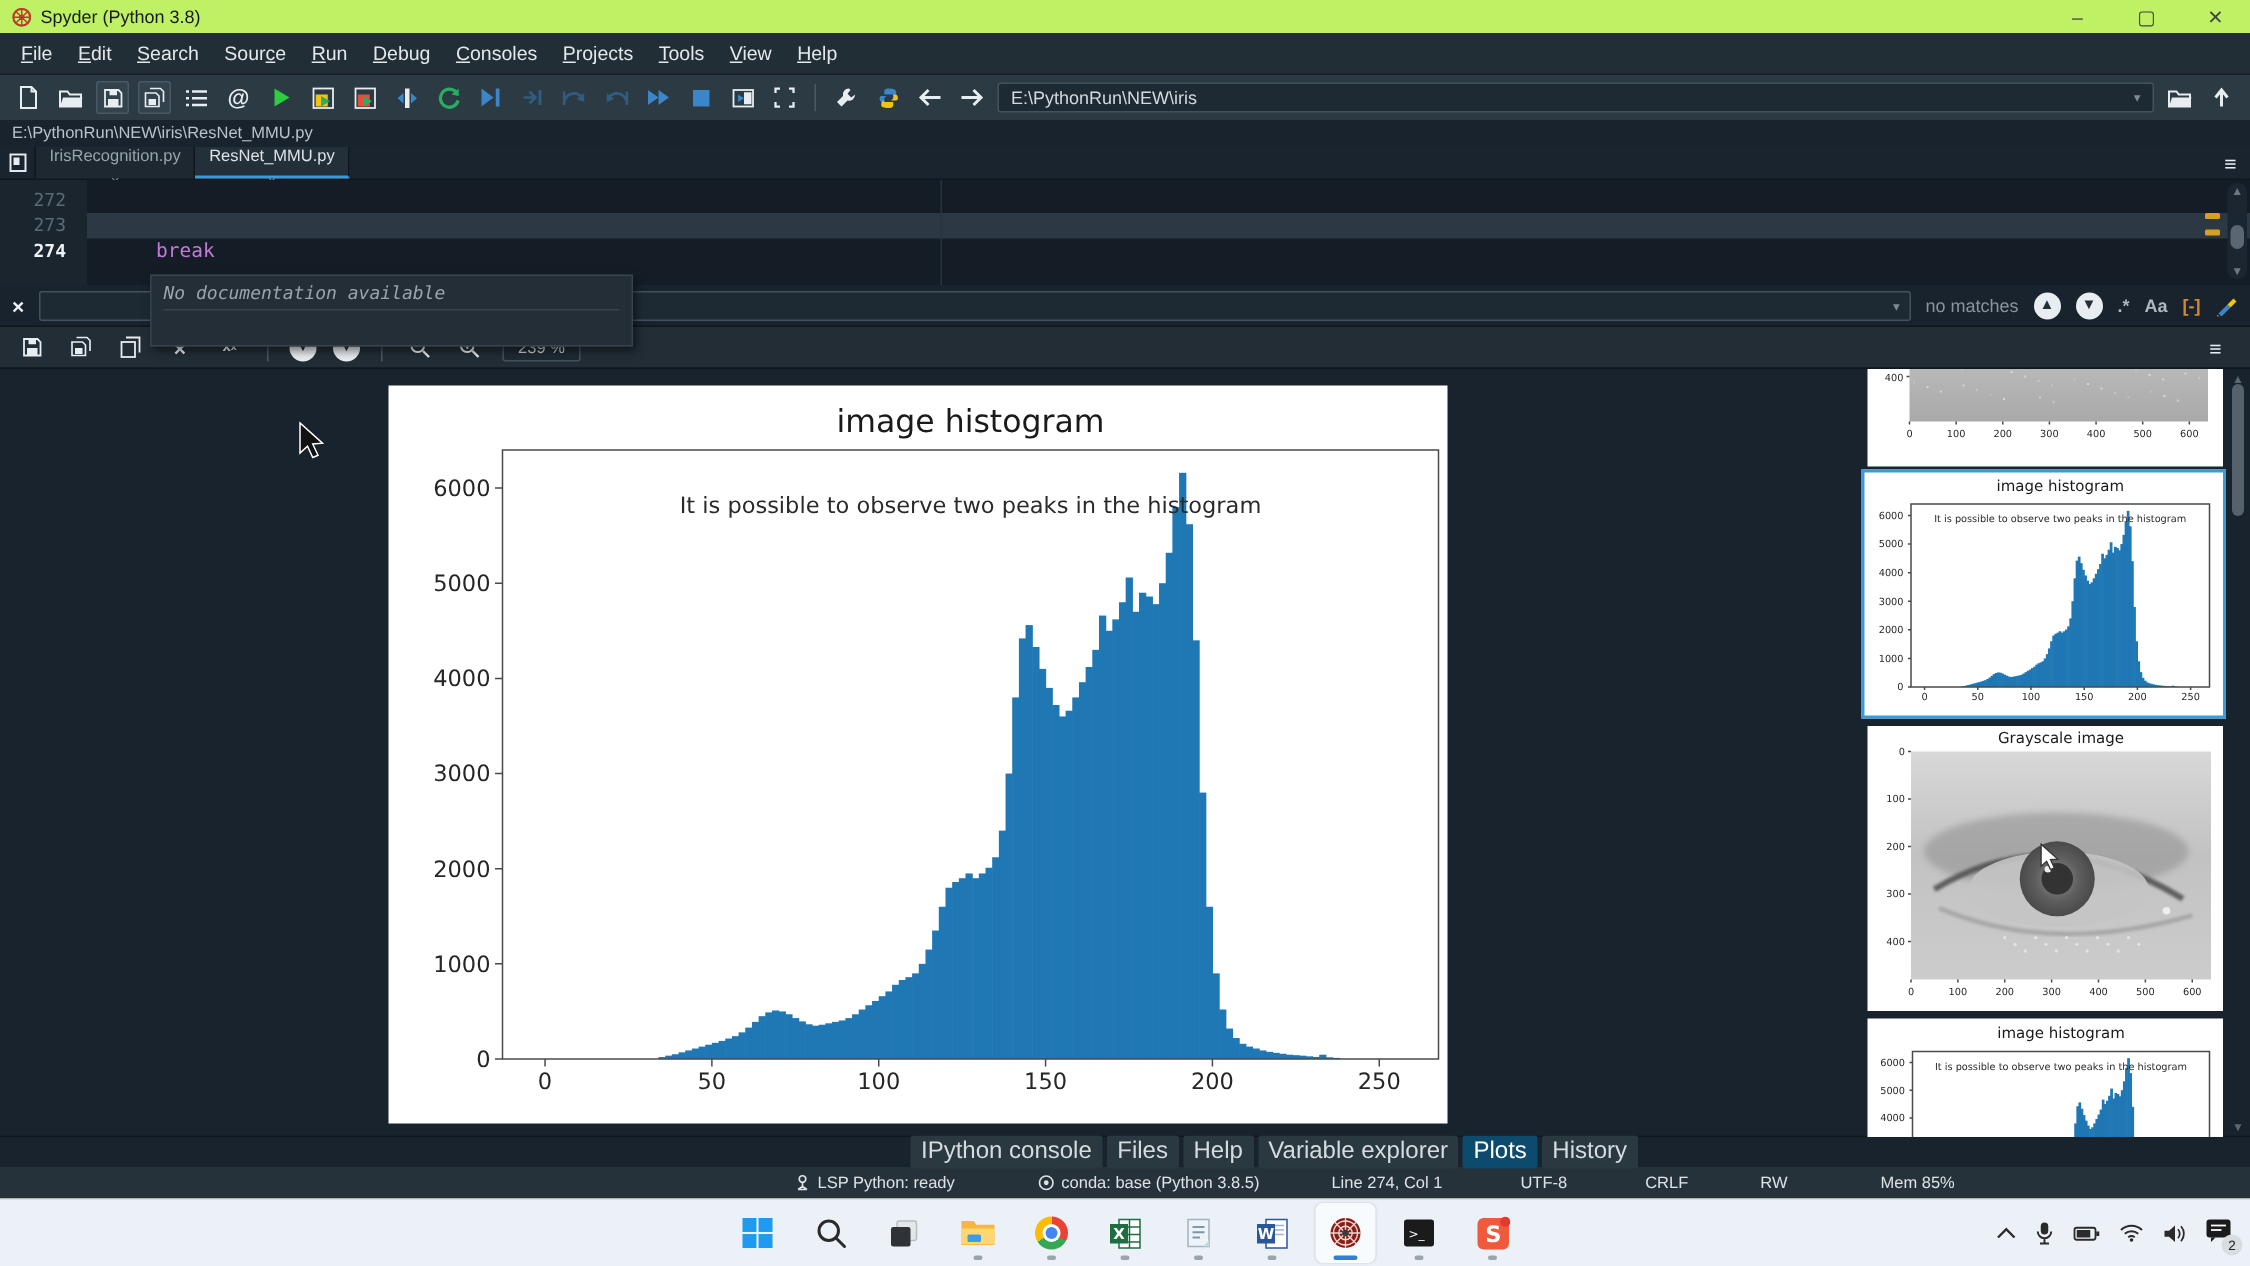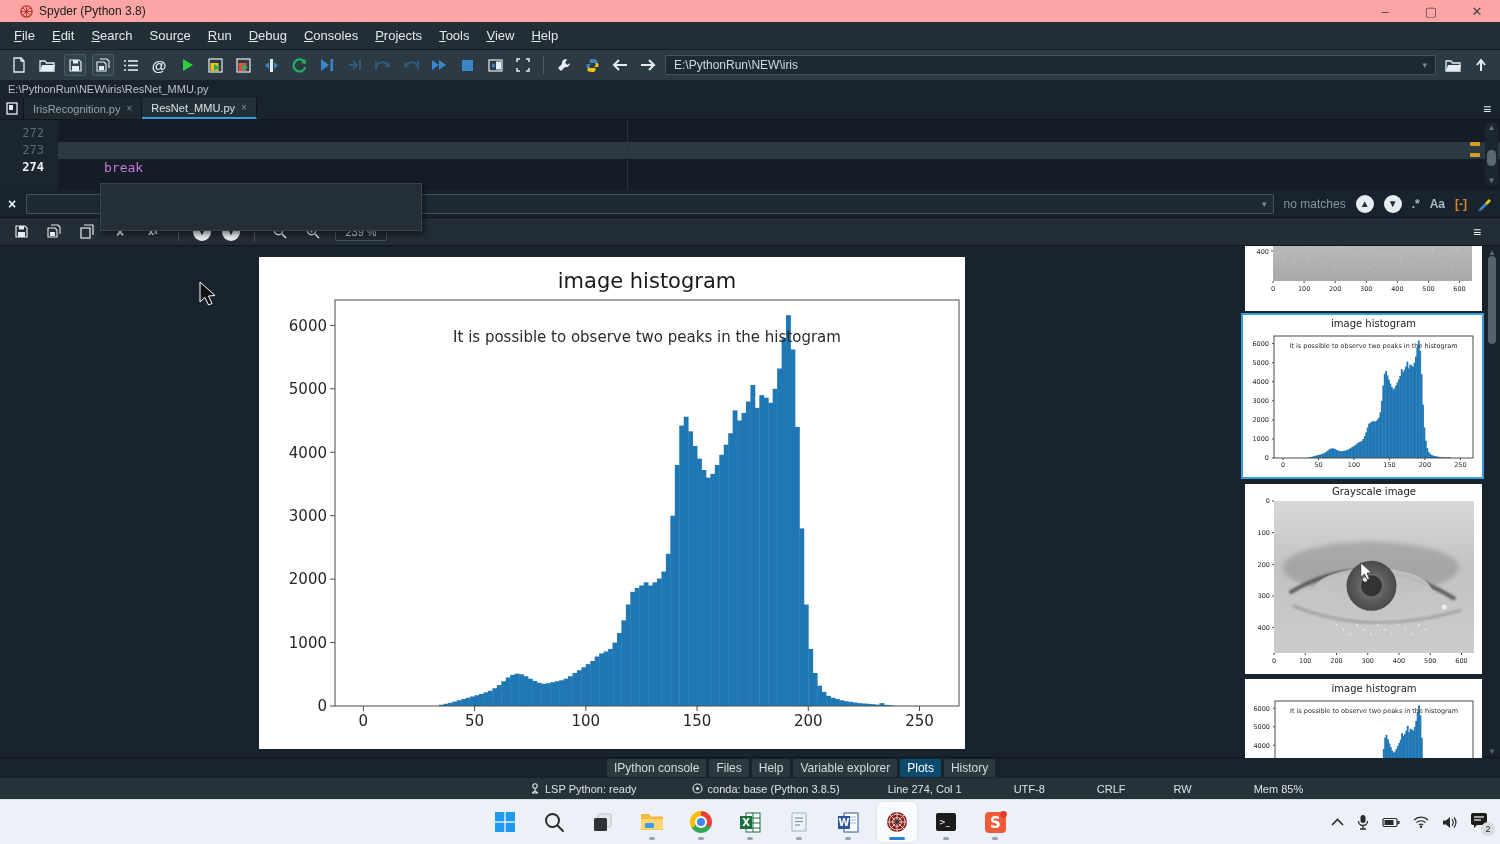--- a/index.html
+++ b/index.html
@@ -1,20 +1,20 @@
 <!DOCTYPE html>
 <html><head>
 <meta charset="utf-8">
 <style>
   * { box-sizing: border-box; margin: 0; padding: 0; }
   html,body { width:1500px; height:844px; overflow:hidden; }
   body { font-family:"Liberation Sans", sans-serif; background:#19232d; position:relative; }
 
   
-  .titlebar { height:22px; background:#fca5a5; display:flex; align-items:center; padding-left:20px; gap:6px; }
+  .titlebar { height:22px; background:#bef264; display:flex; align-items:center; padding-left:8px; gap:6px; }
   .title-text { font-size:12px; color:#1a1a1a; }
   .win-controls { margin-left:auto; display:flex; height:100%; }
   .win-btn { width:46px; height:100%; display:flex; align-items:center; justify-content:center; color:#444; font-size:13px; }
 
   
   .menubar { height:28px; background:#222e36; display:flex; align-items:center; padding-left:6px; gap:1px; border-bottom:1px solid #161f27; }
   .menu-item { color:#e4e8ea; font-size:13px; padding:4px 8px; cursor:default; }
   .menu-item u { text-decoration:underline; }
 
   
@@ -27,21 +27,21 @@
   .path-field .chev { margin-left:auto; color:#7f8b93; font-size:9px; }
   .dim { opacity:.45; }
 
   
   .breadcrumb-row { height:18px; background:#19232d; display:flex; align-items:center; padding-left:8px; }
   .breadcrumb { color:#b9c2c8; font-size:11px; }
 
   
   .tabbar { height:22px; background:#1a242e; display:flex; align-items:stretch; border-bottom:1px solid #0f161d; }
   .tab-corner { width:24px; display:flex; align-items:center; justify-content:center; border-right:1px solid #0f161d; }
-  .etab { display:flex; align-items:center; gap:6px; padding:0 9px; font-size:11px; color:#98a3ab; background:#1d2831; border-right:1px solid #0f161d; }
+  .etab { display:flex; align-items:center; gap:6px; padding:0 9px; font-size:11px; color:#98a3ab; background:#1d2831; border-right:1px solid #0f161d;flex-direction:column; }
   .etab.active { background:#243039; color:#dde2e6; border-bottom:2px solid #3b9ad9; }
   .etab .x { color:#7f8b93; font-size:10px; }
   .bar-hamburger { margin-left:auto; color:#e8edf1; font-size:14px; width:26px; display:flex; align-items:center; justify-content:center; }
 
   
   .editor { height:70px; background:#141d26; display:flex; position:relative; overflow:hidden; }
   .gutter { width:58px; background:#1b252e; padding-top:5px; flex:none; }
   .gutter-num { height:17px; font-family:"DejaVu Sans Mono", monospace; font-size:12px; color:#5c6a75; text-align:right; padding-right:14px; line-height:17px; }
   .gutter-num.current { color:#eef2f5; font-weight:bold; }
   .code-area { flex:1; padding-top:5px; position:relative; }
@@ -83,21 +83,21 @@
 
   .thumb-panel { position:absolute; left:1240px; top:0; width:258px; height:512px; overflow:hidden; }
   .thumb-card { position:absolute; background:#ffffff; }
   .thumb-card.selected { border:2px solid #3b9ad9; }
   .tscroll { position:absolute; right:1px; top:2px; width:10px; height:508px; }
   .tscroll .thumb { position:absolute; left:1px; top:8px; width:8px; height:88px; border-radius:4px; background:#55626d; }
   .tscroll .arr { position:absolute; left:0; width:10px; text-align:center; color:#5a6770; font-size:8px; }
 
   
   .bottom-tabs { height:21px; background:#19232d; display:flex; align-items:center; gap:3px; padding-left:607px; border-top:1px solid #0f161d; }
-  .btab { font-size:12px; color:#d5dbdf; background:#2a3840; padding:2px 7px; border-radius:2px; white-space:nowrap; }
+  .btab { font-size:16px; color:#d5dbdf; background:#2a3840; padding:2px 7px; border-radius:2px; white-space:nowrap; }
   .btab.active { background:#0c4a6e; color:#ffffff; }
 
   
   .statusbar { height:21px; background:#263239; display:flex; align-items:center; font-size:11px; color:#dde2e6; }
   .status-item { display:flex; align-items:center; gap:5px; white-space:nowrap; }
 
   
   .taskbar { height:45px; background:#ebf1f7; border-top:1px solid #d8dee4; position:relative; display:flex; align-items:center; justify-content:center; }
   .task-icons { display:flex; gap:9px; align-items:center; }
   .task-btn { width:40px; height:40px; display:flex; flex-direction:column; align-items:center; justify-content:center; border-radius:5px; position:relative; }
@@ -359,20 +359,21 @@
   <span class="find-opt">Aa</span>
   <span class="find-opt word">[-]</span>
   <svg width="15" height="14" viewBox="0 0 15 14">
       <path d="M2 12 L8 6 L10 8 L4 14 z" fill="#3a86c8"></path>
       <path d="M8 6 L12 2 L14 4 L10 8 z" fill="#f1c40f"></path>
       <path d="M1 13 l2 1 l-2 0 z" fill="#f1c40f"></path>
     </svg>
 </div>
 
 <div class="tooltip">
+  <div class="l1">No documentation available</div>
 </div>
 
 <div class="plots-toolbar">
   <div class="tbtn">
       <svg width="13" height="13" viewBox="0 0 13 13">
         <path d="M1 1 h9 l2 2 v9 H1 z" fill="none" stroke="#e8edf1" stroke-width="1.2"></path>
         <rect x="3" y="7" width="7" height="5" fill="#e8edf1"></rect>
         <rect x="4" y="1" width="5" height="3.5" fill="#e8edf1"></rect>
       </svg>
     </div>

